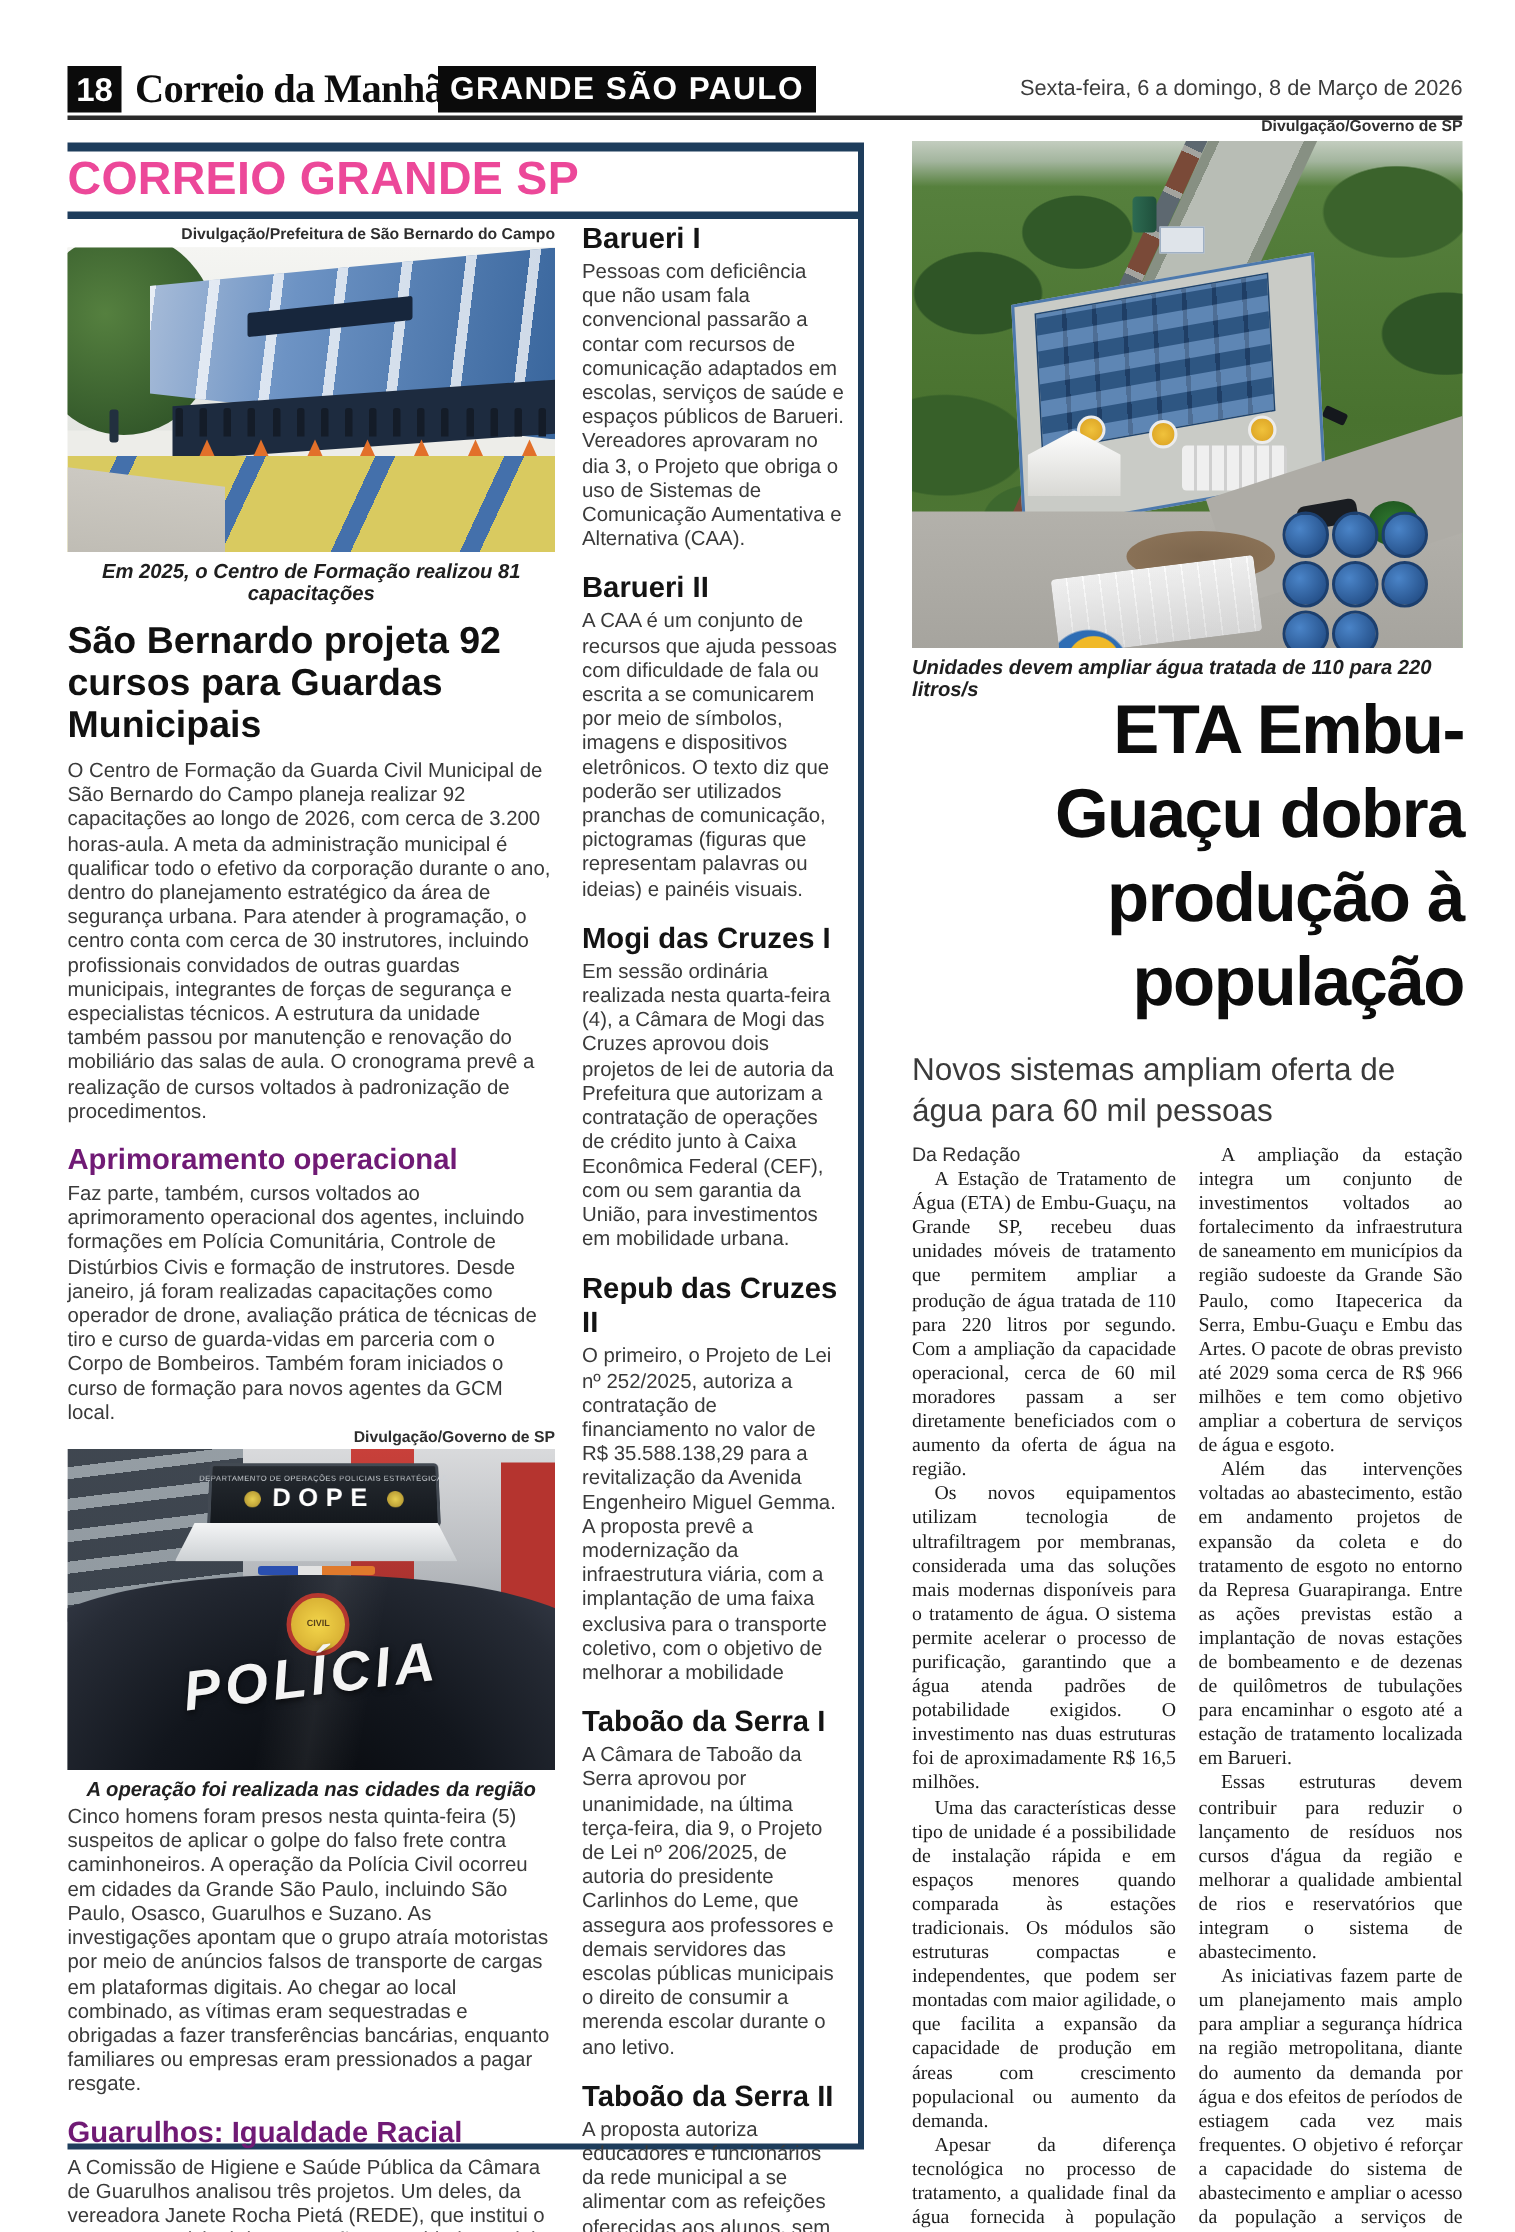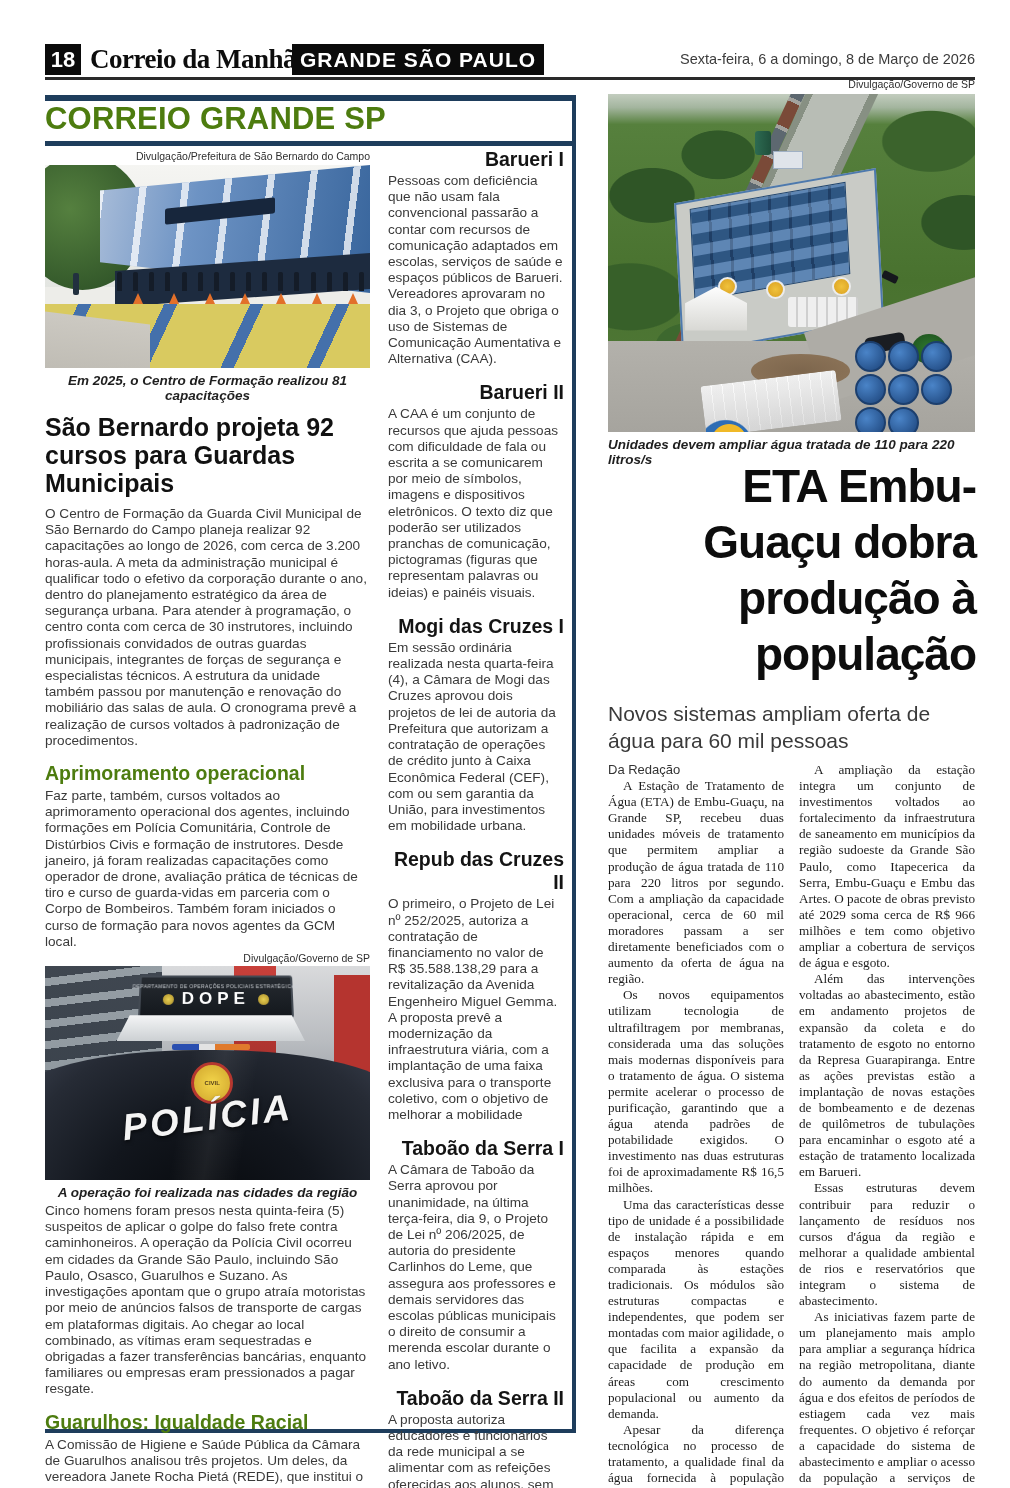--- a/index.html
+++ b/index.html
@@ -10,38 +10,38 @@
   
   .pagenum{left:45px;top:44px;width:36px;height:31px;background:#0b0b0b;color:#fff;
            display:flex;align-items:center;justify-content:center;font-size:22px;font-weight:bold;}
   .brand{left:90px;top:44px;height:31px;display:flex;align-items:center;
          font-family:"Liberation Serif", serif;font-weight:bold;font-size:27px;color:#0d0d0d;letter-spacing:-.5px;}
   .banner{left:292px;top:44px;width:252px;height:31px;background:#0b0b0b;color:#fff;
           display:flex;align-items:center;justify-content:center;font-size:21px;font-weight:bold;letter-spacing:1px;}
   .dateline{right:35px;top:51px;font-size:14.5px;color:#3c3c3c;}
   .header-rule{left:45px;top:77px;width:930px;height:3px;background:#2a2a2a;}
 
-  .credit{font-size:10.5px;font-weight:normal;color:#2e2e2e;text-align:right;}
+  .credit{font-size:10.5px;font-weight:bold;color:#2e2e2e;text-align:right;}
   .caption{font-style:italic;font-weight:bold;font-size:13.5px;color:#1f1f1f;}
 
   
   .navy{background:#1e3d5c;}
   .bar-top1{left:45px;top:95px;width:527px;height:6px;}
   .bar-top2{left:45px;top:141px;width:527px;height:5px;}
   .bar-bottom{left:45px;top:1429px;width:527px;height:4px;}
   .bar-vert{left:572px;top:95px;width:4px;height:1338px;}
-  .box-title{left:45px;top:101px;font-size:31px;font-weight:800;color:#4d7c0f;letter-spacing:.2px;}
+  .box-title{left:45px;top:101px;font-size:31px;font-weight:800;color:#ec4899;letter-spacing:.2px;}
 
   
   .leftcol{left:45px;top:150px;width:325px;}
   .midcol{left:388px;top:148px;width:176px;}
   .h1-left{font-size:25px;line-height:28px;font-weight:bold;color:#111;margin:10px 0 0 0;}
   .body-sans{font-size:13.6px;line-height:16.2px;color:#3a3a3a;margin:9px 0 0 0;}
-  .h2{font-size:19.5px;font-weight:bold;color:#4d7c0f;margin:13px 0 0 0;}
-  .brief-h{font-size:19.5px;font-weight:bold;color:#141414;margin:14px 0 2px 0;text-align:right;}
+  .h2{font-size:19.5px;font-weight:bold;color:#701a75;margin:13px 0 0 0;}
+  .brief-h{font-size:19.5px;font-weight:bold;color:#141414;margin:14px 0 2px 0;}
   .brief-b{font-size:13.6px;line-height:16.2px;color:#3a3a3a;margin:0;}
   .cap-row{margin:5px 0 0 0;text-align:center;}
 
   
   .r-credit{left:608px;top:78px;width:367px;}
   .r-caption{left:608px;top:437px;width:367px;}
   .r-headline{left:606px;top:458px;width:370px;font-size:46px;line-height:56px;font-weight:800;
               color:#0d0d0d;letter-spacing:-1px;}
   .r-deck{left:608px;top:700px;width:367px;font-size:21px;line-height:27px;color:#3a3a3a;}
   .r-cols{left:608px;top:762px;width:367px;display:flex;gap:15px;}

